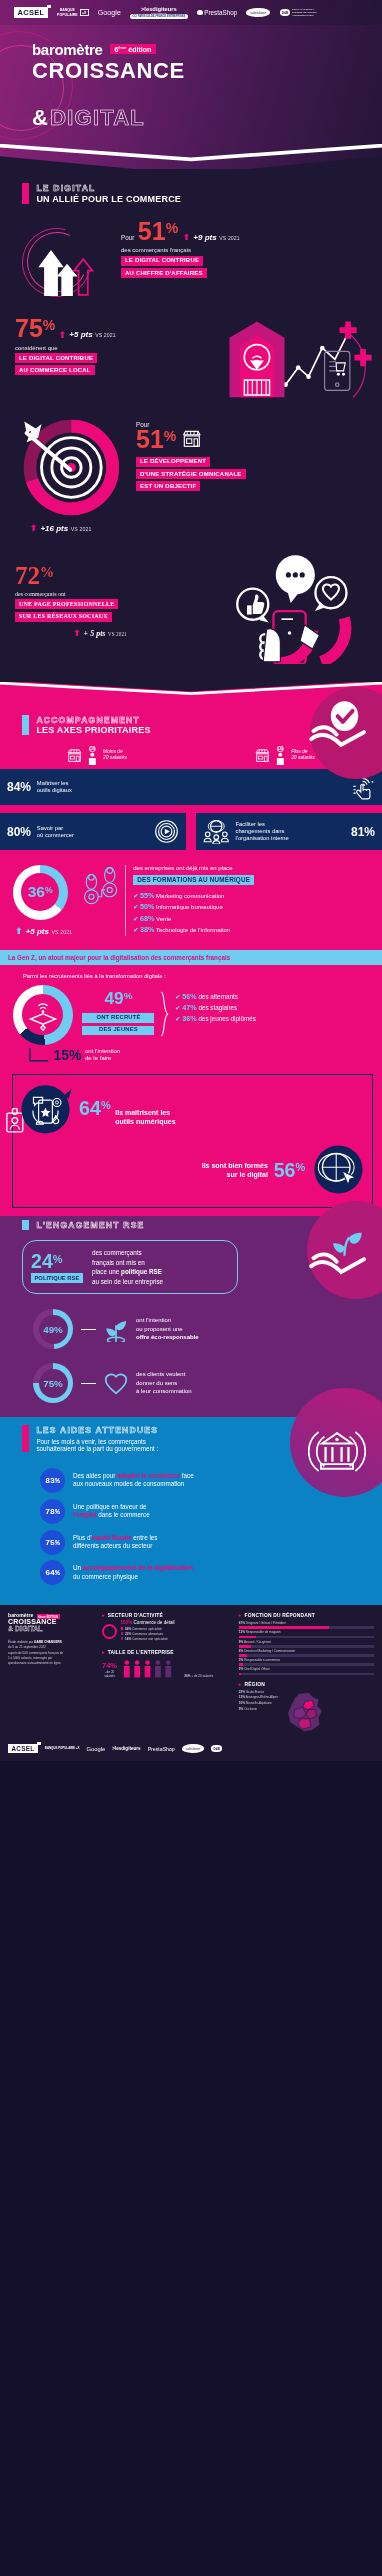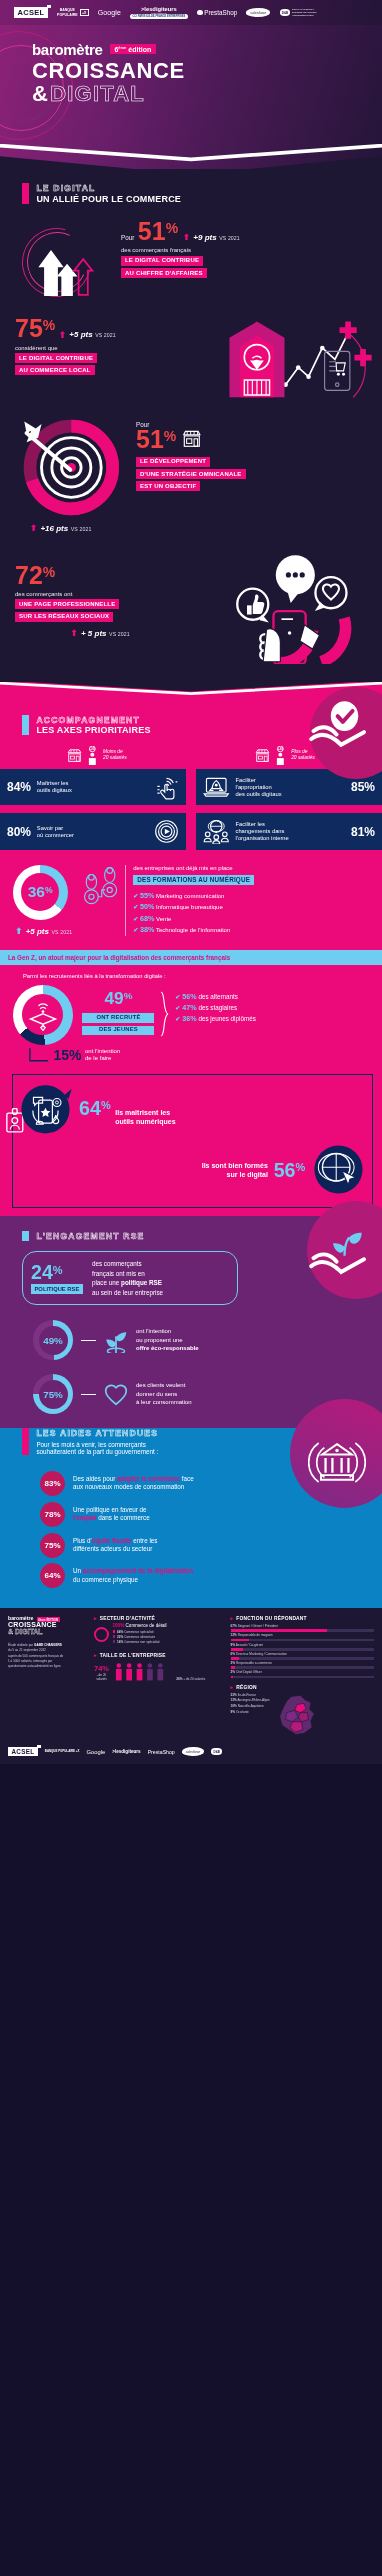--- a/index.html
+++ b/index.html
@@ -71,21 +71,21 @@
   .edition {
     display:inline-block; background:#ec0a7b; color:#fff; font-weight:bold;
     font-size:7px; padding:1.2px 4.6px; margin-left:4.6px; vertical-align:2.9px;
   }
   .edition sup { font-size: 4px; }
   .croissance { font-size: 22px; font-weight: bold; letter-spacing: 0.6px; margin-top:1.2px; line-height:1.05;}
   .digital-row { display:flex; align-items:baseline; margin-top:-1.2px; }
   .amp { font-size: 22px; font-weight: bold; }
   .digital-outline {
     font-size: 22px; font-weight: bold; letter-spacing: 1.2px;
-    color: transparent; -webkit-text-stroke: 0.6px #ffffff; margin-left:2.3px;
+    color: transparent; -webkit-text-stroke: 0.6px #ffffff; margin-left:2.3px;margin-top:24px;
   }
   .chev-white {
     position:absolute; left:0; right:0; bottom:-1.2px; height: 26.5px;
     background:#ffffff;
     clip-path: polygon(0 0, 50% 52%, 100% 0, 100% 14%, 50% 66%, 0 14%);
     z-index:4;
   }
   .chev-dark {
     position:absolute; left:0; right:0; bottom:-17.3px; height: 35px;
     background:#1d1733;
@@ -175,29 +175,29 @@
     display:flex;align-items:center;justify-content:center;position:relative;}
   .donut75::after{content:"";position:absolute;width:29px;height:29px;border-radius:50%;background:#6b2472;}
   .donut75 span{position:relative;z-index:2;font-size:9.8px;font-weight:bold;color:#6fcdf2;}
 
   
   .blue { background:#0b82c4; position:relative; padding-bottom: 14px; }
   .blue .blob { position:absolute; right:-17.3px; top:-29px; width:109px;height:109px;border-radius:50%;
     background: linear-gradient(200deg,#b8197a,#7d2a86); }
   .aide-row { display:flex; align-items:center; gap:8px; margin: 5.8px 0; }
   .aide-badge {
-    width:25px;height:25px;border-radius:50%;background:#be185d;display:flex;align-items:center;justify-content:center;
-    font-weight:bold;font-size:8px;flex:0 0 25px;
+    width:25px;height:25px;border-radius:50%;background:#1d4ed8;display:flex;align-items:center;justify-content:center;
+    font-weight:bold;font-size:8px;flex:0 0 25px;font-family:Liberation Mono, monospace;
   }
   .aide-txt { font-size:6.3px; line-height:1.35; }
   .aide-txt em { font-style:normal; color:#ec0a7b; font-weight:bold; }
 
   
   .footer { background:#1d1733; padding: 7px 8px 3.5px; }
-  .foot-grid { display:flex; gap:0; }
+  .foot-grid { display:flex; gap:8px; }
   .foot-left { width: 86px; }
   .foot-head { font-size:4.9px; font-weight:bold; color:#fff; letter-spacing:0.2px; display:flex; align-items:center; gap:2.9px;}
   .foot-head::before { content:"▸"; color:#ec0a7b; font-size:5.2px;}
   .bar-track { height:2.9px; background:#3a3055; position:relative; margin:1.2px 0;}
   .bar-fill { height:2.9px; background:#ec0a7b; }
   .mini-map { width:46px;height:45px; }
   .footer-logos { display:flex; align-items:center; gap:7px; padding:5.8px 8px 8px; background:#1d1733;}
   .legend-sq { display:inline-block;width:2.9px;height:2.9px;margin-right:1.7px;}
 </style>
 </head>
@@ -360,21 +360,21 @@
         <div><span class="tag">D'UNE STRATÉGIE OMNICANALE</span></div>
         <div><span class="tag">EST UN OBJECTIF</span></div>
       </div>
     </div>
     <div style="padding:2.3px 0 0 31px;">
       <span class="arrow-up"></span>
       <span class="pts">+16 pts</span>
       <span class="vs">VS 2021</span>
     </div>
 
-    <div class="stat-row" style="padding:16px 5.8px 11.5px 15px;">
+    <div class="stat-row" style="padding:16px 5.8px 11.5px 15px;font-family:Liberation Serif, serif;">
       <div style="flex:1;padding-top:15px;">
         <div class="big-pct"><span>72</span><span class="sm">%</span></div>
         <div class="sub" style="margin-top:4.6px;">des commerçants ont</div>
         <div><span class="tag">UNE PAGE PROFESSIONNELLE</span></div>
         <div><span class="tag">SUR LES RÉSEAUX SOCIAUX</span></div>
         <div style="margin-top:5.8px;text-align:center;padding-right:23px;">
           <span class="arrow-up"></span>
           <span class="pts">+ 5 pts</span>
           <span class="vs">VS 2021</span>
         </div>
@@ -470,33 +470,20 @@
       <div class="card" style="flex:1;">
         <span class="num">84%</span>
         <span class="lbl" style="white-space:pre-line;">Maîtriser les
 outils digitaux</span>
         <svg width="25" height="25" viewBox="0 0 44 44" style="margin-left:auto;">
           <path d="M22 6 a14 14 0 0 1 12 8 M22 11 a9 9 0 0 1 8 6 M22 16 a4.5 4.5 0 0 1 4 3" fill="none" stroke="#fff" stroke-width="2"></path>
           <path d="M19 18 v12 l-3 -3 a3 3 0 0 0 -4 4 l9 11 h10 a4 4 0 0 0 4 -4 v-10 a3 3 0 0 0 -6 0 a3 3 0 0 0 -6 0 v-10 a2.5 2.5 0 0 0 -4 0 z" fill="none" stroke="#fff" stroke-width="2"></path>
           <path d="M6 20 h4 M6 26 h4 M6 32 h4 M38 12 h3" stroke="#fff" stroke-width="2"></path>
         </svg>
       </div>
-      <div class="card" style="flex:1;">
-        <svg width="26.5" height="23" viewBox="0 0 46 40">
-          <rect x="6" y="4" width="34" height="24" rx="2" fill="none" stroke="#fff" stroke-width="2"></rect>
-          <path d="M2 31 h42 l-3 4 h-36 z" fill="none" stroke="#fff" stroke-width="2"></path>
-          <path d="M23 8 c5 4 7 9 7 14 h-14 c0 -5 2 -10 7 -14 z" fill="none" stroke="#fff" stroke-width="2"></path>
-          <circle cx="23" cy="16" r="2.4" fill="#fff"></circle>
-          <path d="M16 20 l-4 5 h6 M30 20 l4 5 h-6" fill="none" stroke="#fff" stroke-width="2"></path>
-        </svg>
-        <span class="lbl" style="white-space:pre-line;">Faciliter
-l'appropriation
-des outils digitaux</span>
-        <span class="num" style="margin-left:auto;">85%</span>
-      </div>
     </div>
 
     <div style="display:flex;gap:10.4px;padding-top:8px;">
       <div class="card" style="flex:1;">
         <span class="num">80%</span>
         <span class="lbl" style="white-space:pre-line;">Savoir par
 où commercer</span>
         <svg width="25" height="25" viewBox="0 0 44 44" style="margin-left:auto;">
           <circle cx="22" cy="22" r="19" fill="none" stroke="#fff" stroke-width="2"></circle>
           <circle cx="22" cy="22" r="14" fill="none" stroke="#fff" stroke-width="2"></circle>
@@ -634,21 +621,21 @@
             <circle cx="48" cy="48" r="42" fill="#0d2357"></circle>
             <circle cx="44" cy="44" r="24" fill="none" stroke="#fff" stroke-width="2.4"></circle>
             <path d="M20 44 h48 M44 20 a26 20 0 0 1 0 48 a26 20 0 0 1 0 -48 M44 20 v48" fill="none" stroke="#fff" stroke-width="1.8"></path>
             <path d="M54 50 l24 12 l-10 3 l-3 10 z" fill="#fff" stroke="#0d2357" stroke-width="2"></path>
           </svg>
         </span>
       </div>
     </div>
   </div>
 
-  <div class="purple" style="padding-top:15px;">
+  <div class="purple" style="padding-top:4px;">
     <div class="blob"></div>
     <svg width="63" height="52" viewBox="0 0 110 90" style="position:absolute;right:10.4px;top:11.5px;z-index:3;">
       <path d="M62 50 c0 -16 2 -24 8 -32" fill="none" stroke="#6fcdf2" stroke-width="4"></path>
       <path d="M70 18 c10 -10 22 -8 22 -8 c0 0 0 14 -10 18 c-7 3 -12 -2 -12 -10 z" fill="#6fcdf2"></path>
       <path d="M62 34 c-10 -8 -20 -6 -20 -6 c0 0 2 13 11 16 c6 2 9 -4 9 -10 z" fill="#6fcdf2"></path>
       <path d="M8 54 c16 -12 30 -6 40 6 M4 68 c18 -14 36 -6 52 10 l40 -22" fill="none" stroke="#fff" stroke-width="7" stroke-linecap="round"></path>
     </svg>
 
     <div class="sec-head" style="position:relative;z-index:4;">
       <div class="sec-bar cyan-bar"></div>
@@ -697,21 +684,21 @@
         <path d="M21 37 C8 27 3 21 3 14 A10 10 0 0 1 21 8 A10 10 0 0 1 39 14 C39 21 34 27 21 37 z" fill="none" stroke="#6fcdf2" stroke-width="3"></path>
       </svg>
       <div style="font-size:6px;line-height:1.45;">
         <div>des clients veulent</div>
         <div>donner du sens</div>
         <div>à leur consommation</div>
       </div>
     </div>
   </div>
 
-  <div class="blue" style="padding-top:0;">
+  <div class="blue" style="padding-top:8px;">
     <div class="blob"></div>
     <svg width="58" height="55" viewBox="0 0 100 96" style="position:absolute;right:16px;top:7px;z-index:3;">
       <path d="M18 14 a42 42 0 0 0 0 68 M82 14 a42 42 0 0 1 0 68" fill="none" stroke="#fff" stroke-width="3"></path>
       <path d="M28 22 a32 32 0 0 0 0 52 M72 22 a32 32 0 0 1 0 52" fill="none" stroke="#fff" stroke-width="3"></path>
       <path d="M50 16 L76 34 H24 Z" fill="none" stroke="#fff" stroke-width="3.4"></path>
       <circle cx="50" cy="27" r="3" fill="#fff"></circle>
       <path d="M30 40 v26 M42 40 v26 M58 40 v26 M70 40 v26" stroke="#fff" stroke-width="4"></path>
       <path d="M22 70 h56 v8 h-56 z" fill="none" stroke="#fff" stroke-width="3.4"></path>
     </svg>
 

